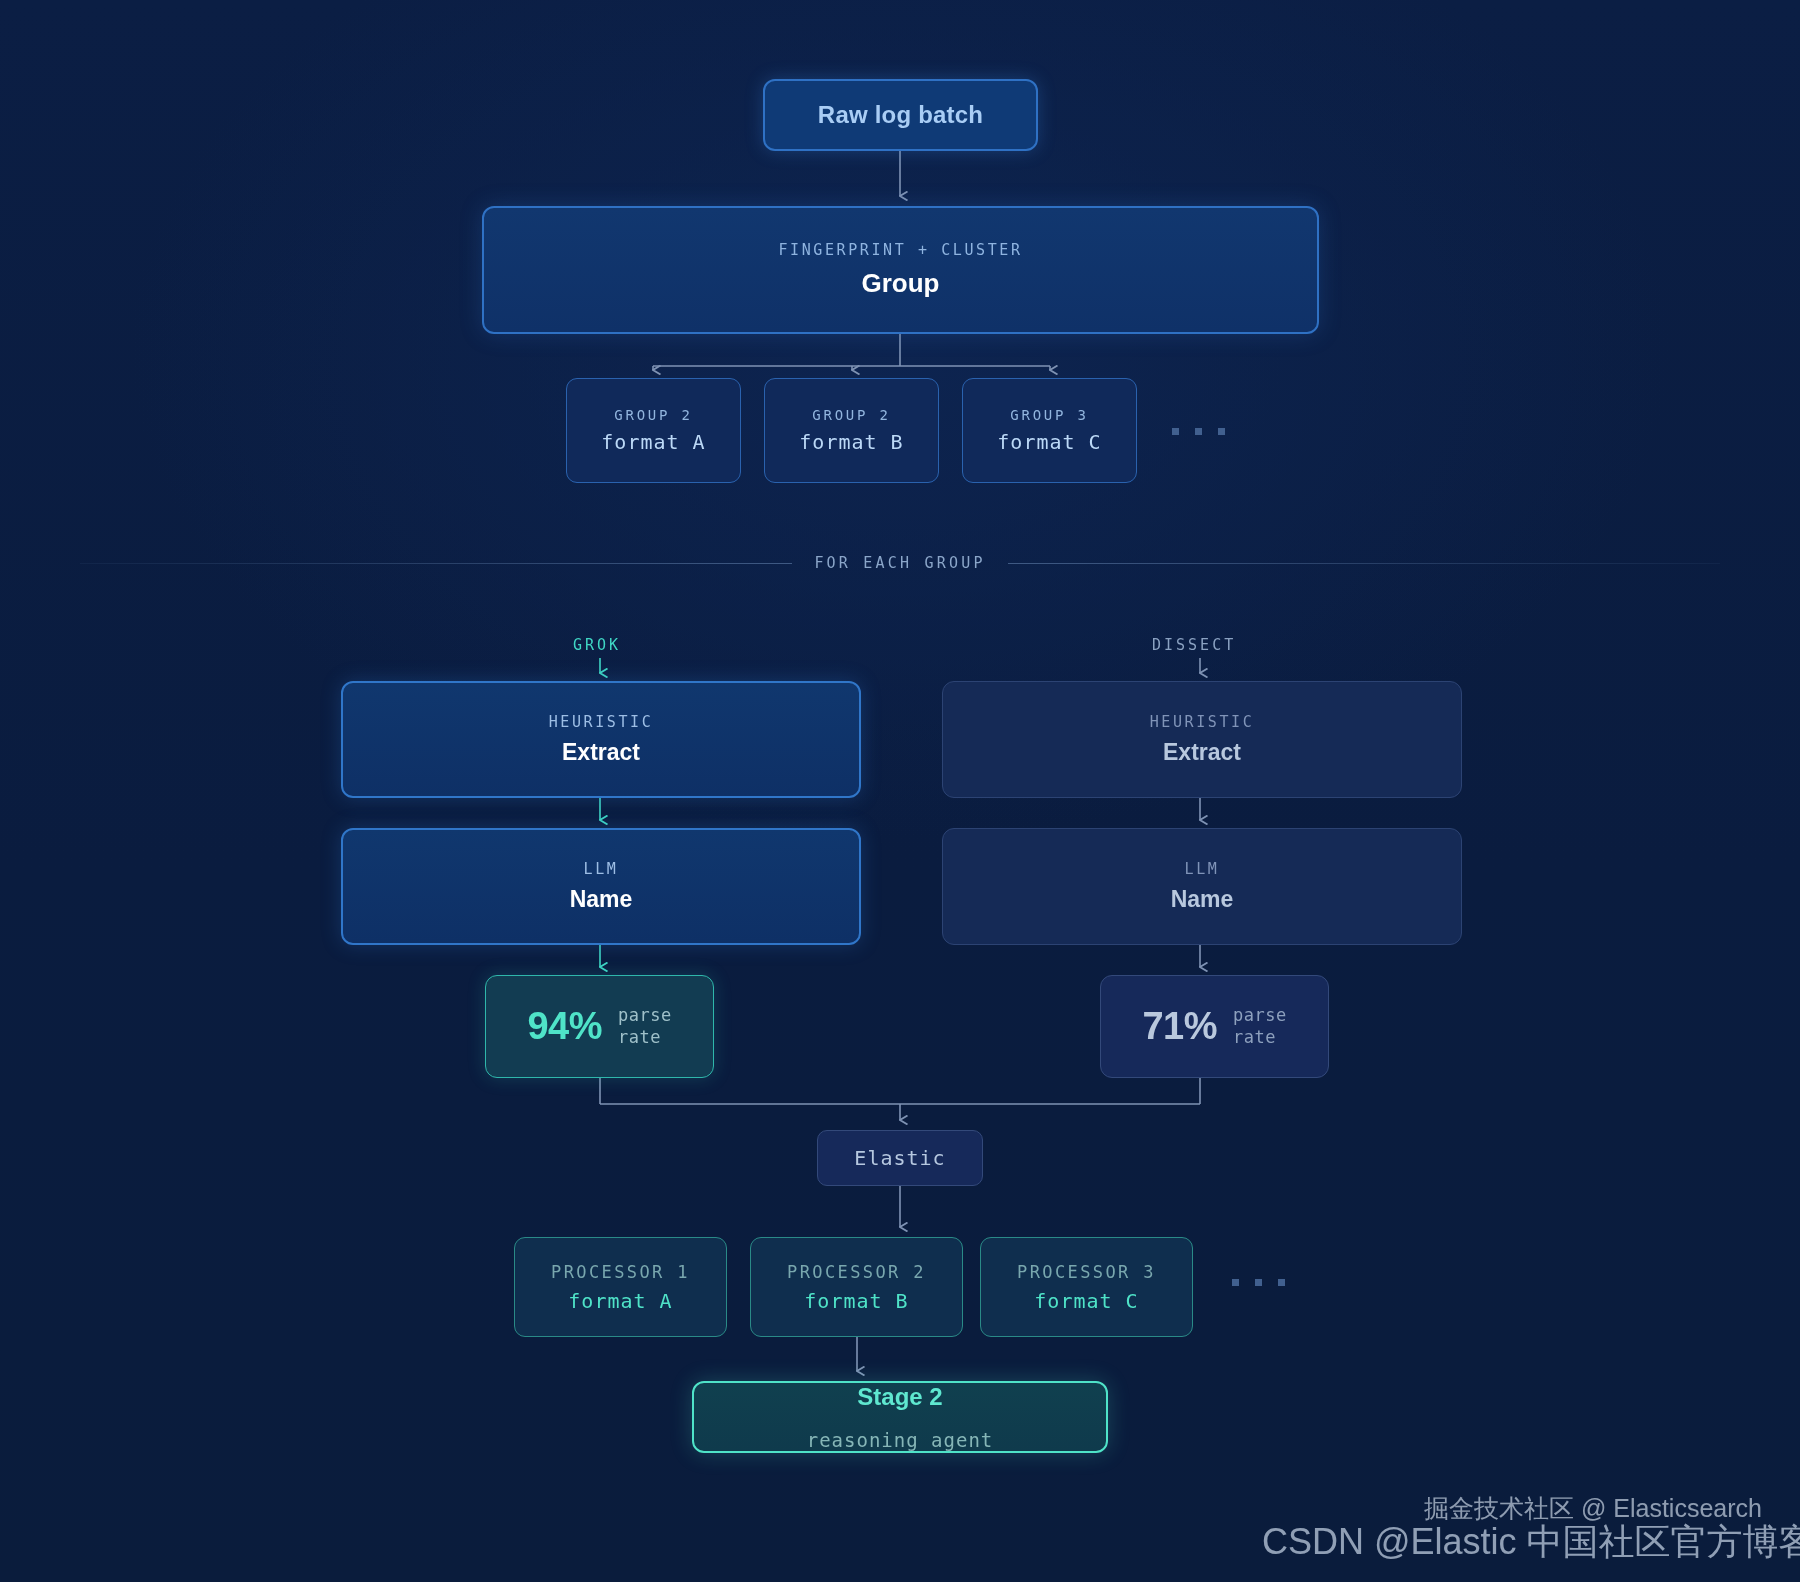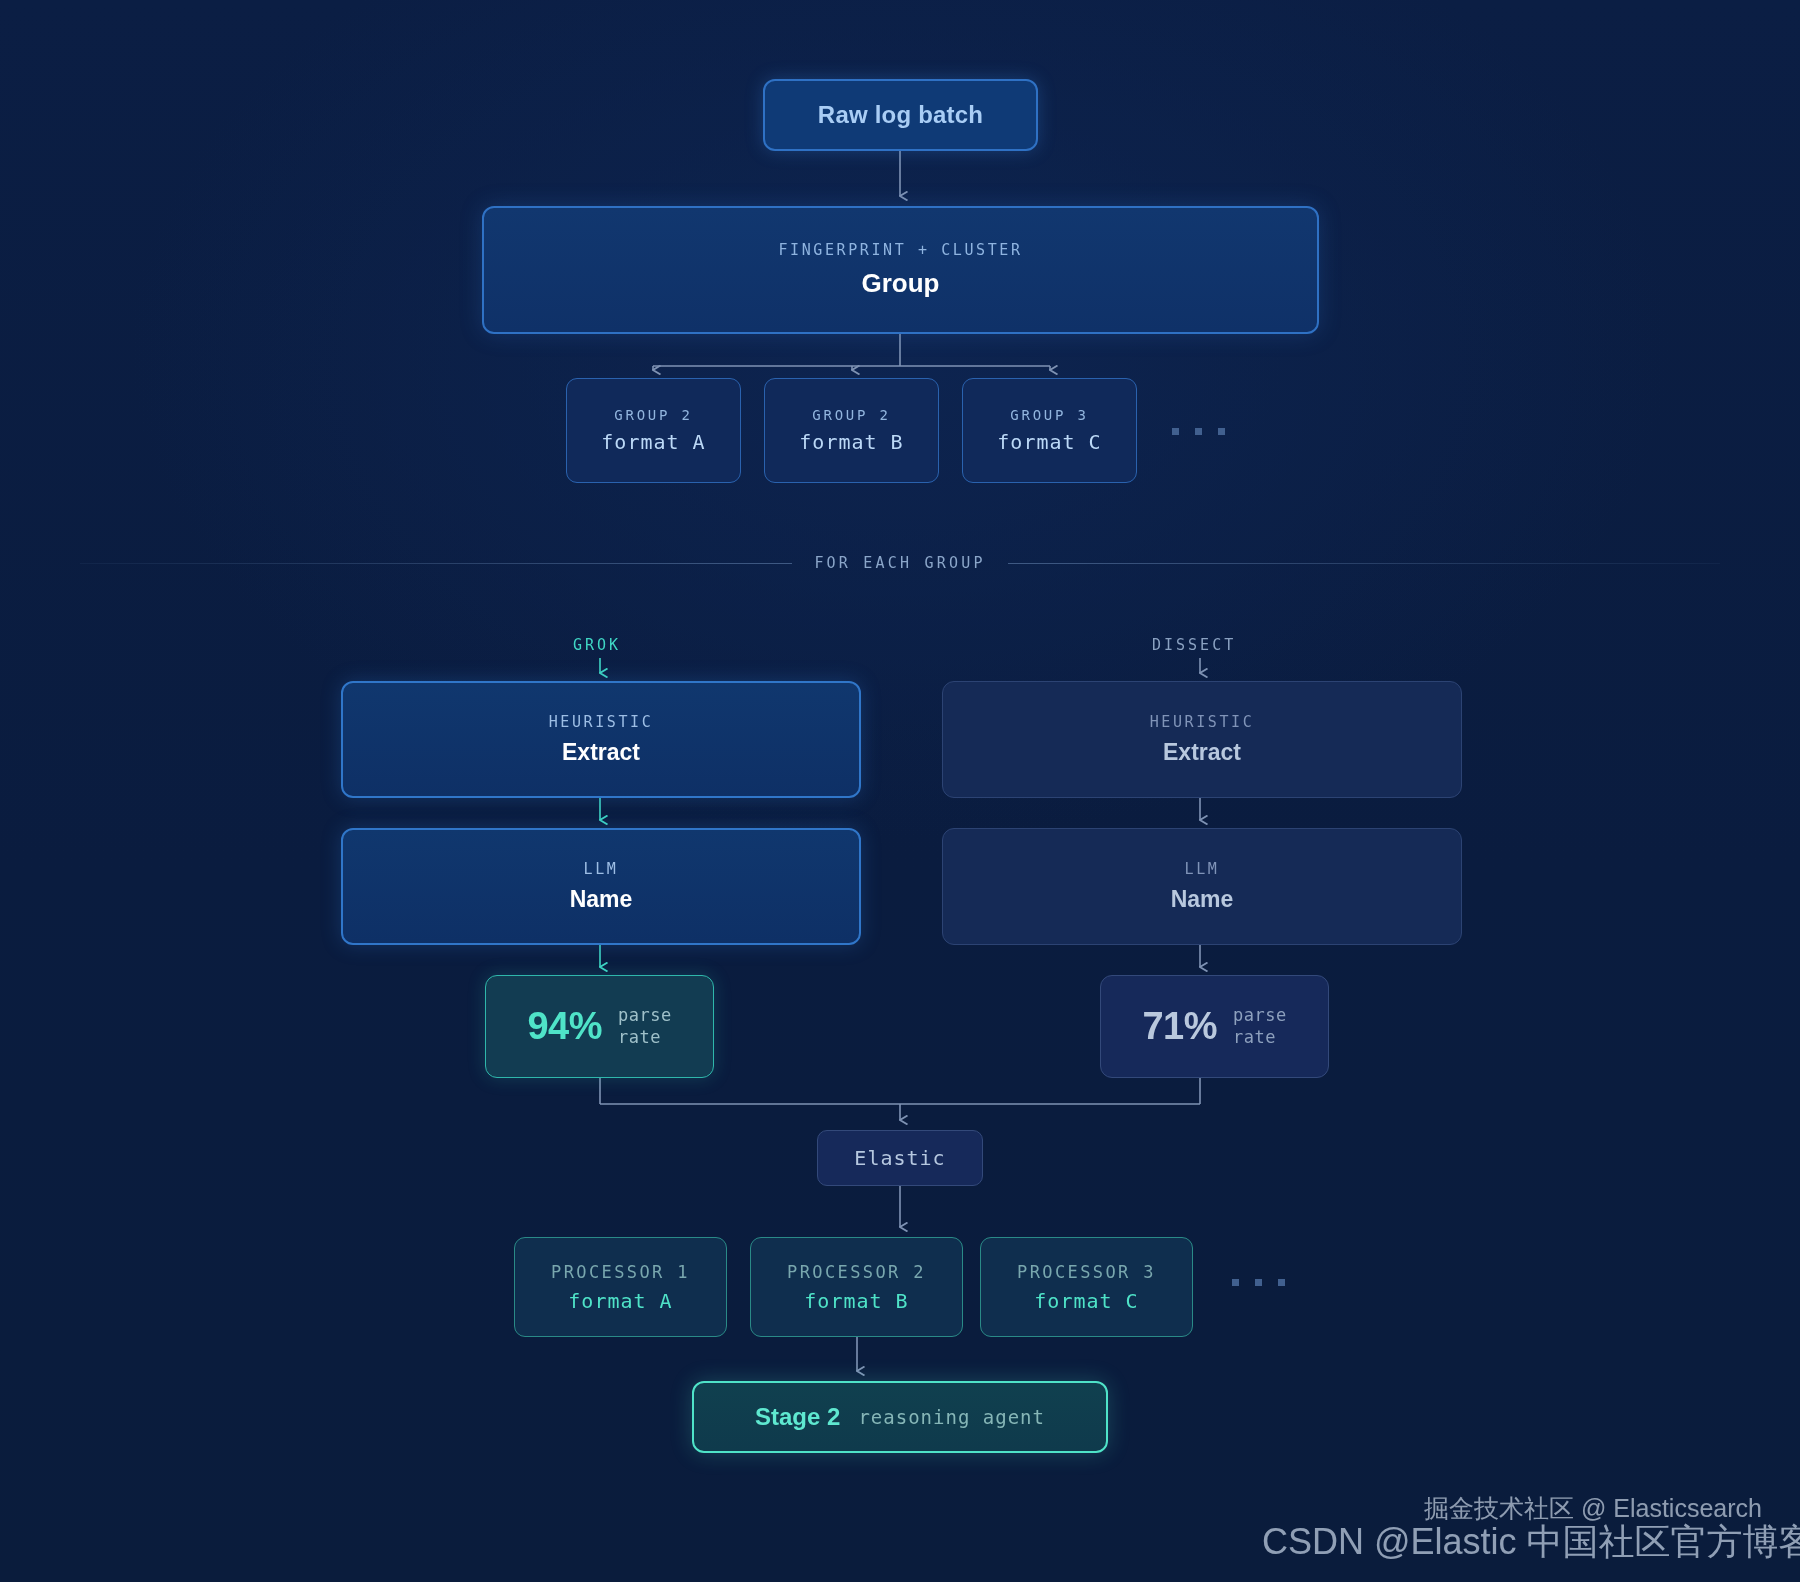--- a/index.html
+++ b/index.html
@@ -169,21 +169,21 @@
   .proc-chip .fmt { font-family: "DejaVu Sans Mono", monospace; font-size: 20px; color: #4fe3c8; letter-spacing: 1px; }
   #pc1 { left: 514px; top: 1237px; }
   #pc2 { left: 750px; top: 1237px; }
   #pc3 { left: 980px; top: 1237px; }
 
   
   #stage2 {
     position: absolute; left: 692px; top: 1381px; width: 416px; height: 72px;
     background: linear-gradient(180deg, #10404f 0%, #0f3a4c 100%);
     border: 2px solid #4fe3c8; border-radius: 12px;
-    flex-direction: row; gap: 18px; align-items: center; justify-content: center;
+    flex-direction: column; gap: 18px; align-items: center; justify-content: flex-end;
     box-shadow: 0 0 22px rgba(79,227,200,.22);
   }
   #stage2 .s2 { font-size: 24px; font-weight: bold; color: #5fe8d0; }
   #stage2 .s2sub { font-family: "DejaVu Sans Mono", monospace; font-size: 19px; color: #86b6b7; letter-spacing: 1px; }
 
   
   #wires { position: absolute; left: 0; top: 0; width: 1800px; height: 1582px; pointer-events: none; }
 
   
   .wm { position: absolute; white-space: nowrap; font-family: "Liberation Sans", sans-serif; }

